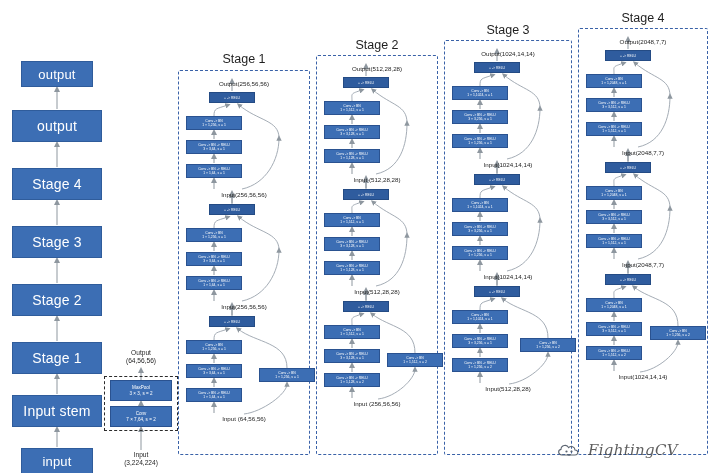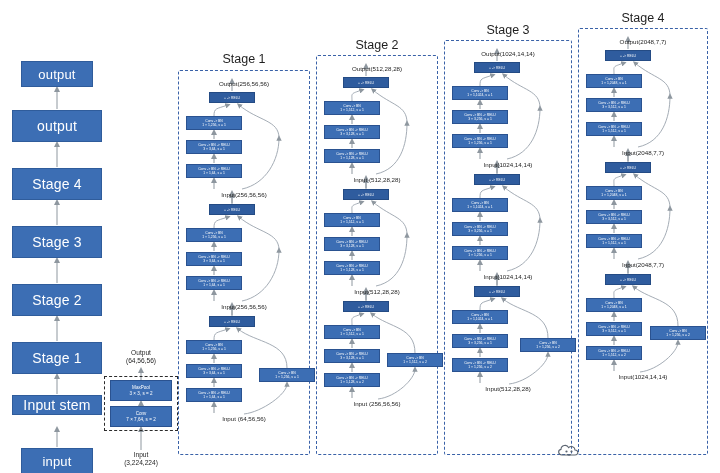--- a/index.html
+++ b/index.html
@@ -187,21 +187,21 @@
       </div>
       <div class="abs ovbox" style="left:12px;top:226px;width:90px;height:32px;font-size:14px;">
         <span>Stage 3</span>
       </div>
       <div class="abs ovbox" style="left:12px;top:284px;width:90px;height:32px;font-size:14px;">
         <span>Stage 2</span>
       </div>
       <div class="abs ovbox" style="left:12px;top:342px;width:90px;height:32px;font-size:14px;">
         <span>Stage 1</span>
       </div>
-      <div class="abs ovbox" style="left:12px;top:395px;width:90px;height:20px;font-size:14px;">
+      <div class="abs ovbox" style="left:12px;top:395px;width:90px;height:32px;font-size:14px;">
         <span>Input stem</span>
       </div>
       <div class="abs ovbox" style="left:21px;top:448px;width:72px;height:26px;font-size:13px;">
         <span>input</span>
       </div>
     </div>
 
   <div id="stem-detail">
       <div class="abs ioLabel big" style="left:104px;top:349px;width:74px;line-height:1.25;">
         <div>Output</div>
@@ -414,20 +414,21 @@
         <span>Conv -&gt; BN -&gt; RELU</span>
         <span>1 × 1,512, s = 2</span>
       </div>
       <div class="abs nbox" style="left:650px;top:326px;width:56px;height:14px;">
         <span>Conv -&gt; BN</span>
         <span>1 × 1,256, s = 2</span>
       </div>
       <div class="abs ioLabel" style="left:578px;top:373px;width:130px;">Input(1024,14,14)</div>
     </div>
 
+  <div class="wm" style="left:588px;top:441px;">FightingCV</div>
   <svg class="abs" style="left:556px;top:440px;width:30px;height:22px;" viewBox="0 0 30 22">
     <path d="M6 15 C2 15 1.5 10 5 9.4 C5 5 11 4 12.6 7.6 C15 5.4 19 7 19 10
              C22.5 10 23 15 19 15 Z" fill="none" stroke="#5b6470" stroke-width="1.1"></path>
     <circle cx="10.5" cy="11.5" r="1.1" fill="#5b6470"></circle>
     <circle cx="15.5" cy="11.5" r="1.1" fill="#5b6470"></circle>
     <path d="M11 14.5 q2 1.6 4 0" fill="none" stroke="#5b6470" stroke-width="1"></path>
   </svg>
 </div>
 
 </body></html>

